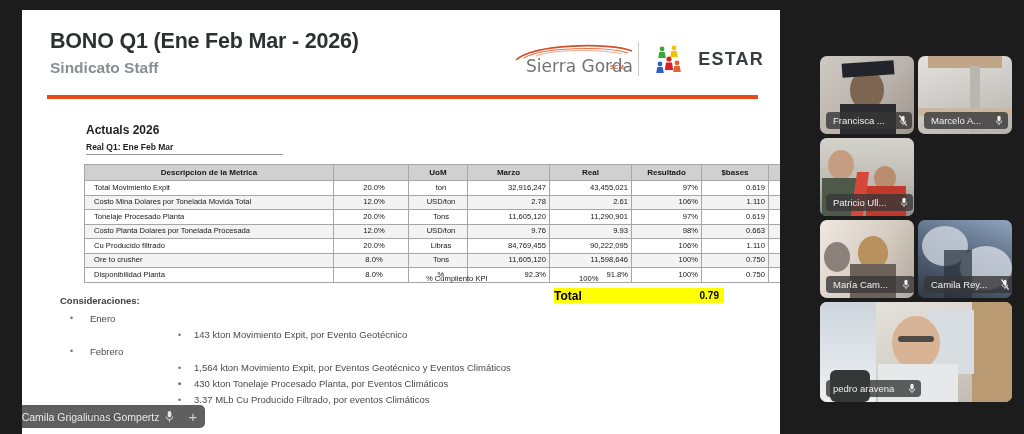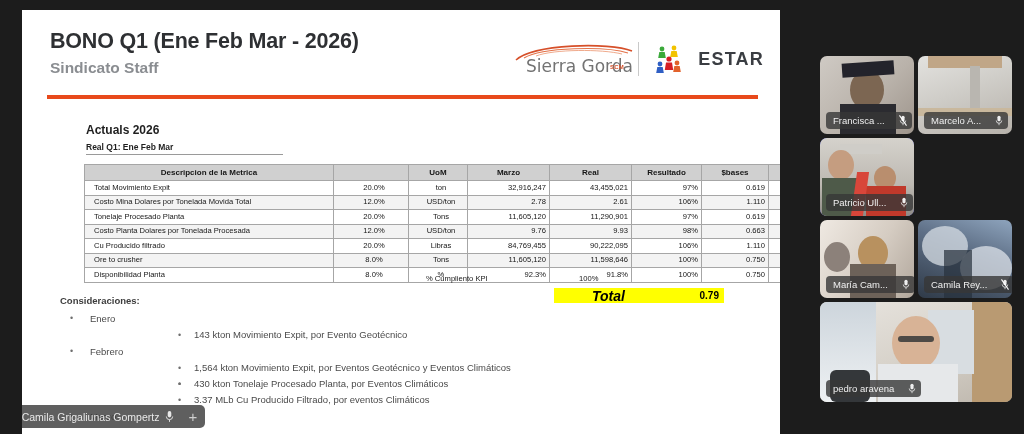--- a/index.html
+++ b/index.html
@@ -218,25 +218,24 @@
     left: 470px;
     top: 14px;
     width: 170px;
     height: 15px;
     background: #ffff00;
     display: flex;
     align-items: center;
   }
   .total-label {
     flex: 1;
-    text-align: center;
-    font-size: 14px;
+    text-align: left;
+    font-size: 12px;
     font-weight: bold;
     color: #000;
-    font-style: italic;
   }
   .total-value {
     width: 56px;
     text-align: right;
     padding-right: 5px;
     font-size: 10px;
     font-weight: bold;
     color: #000;
   }
 

